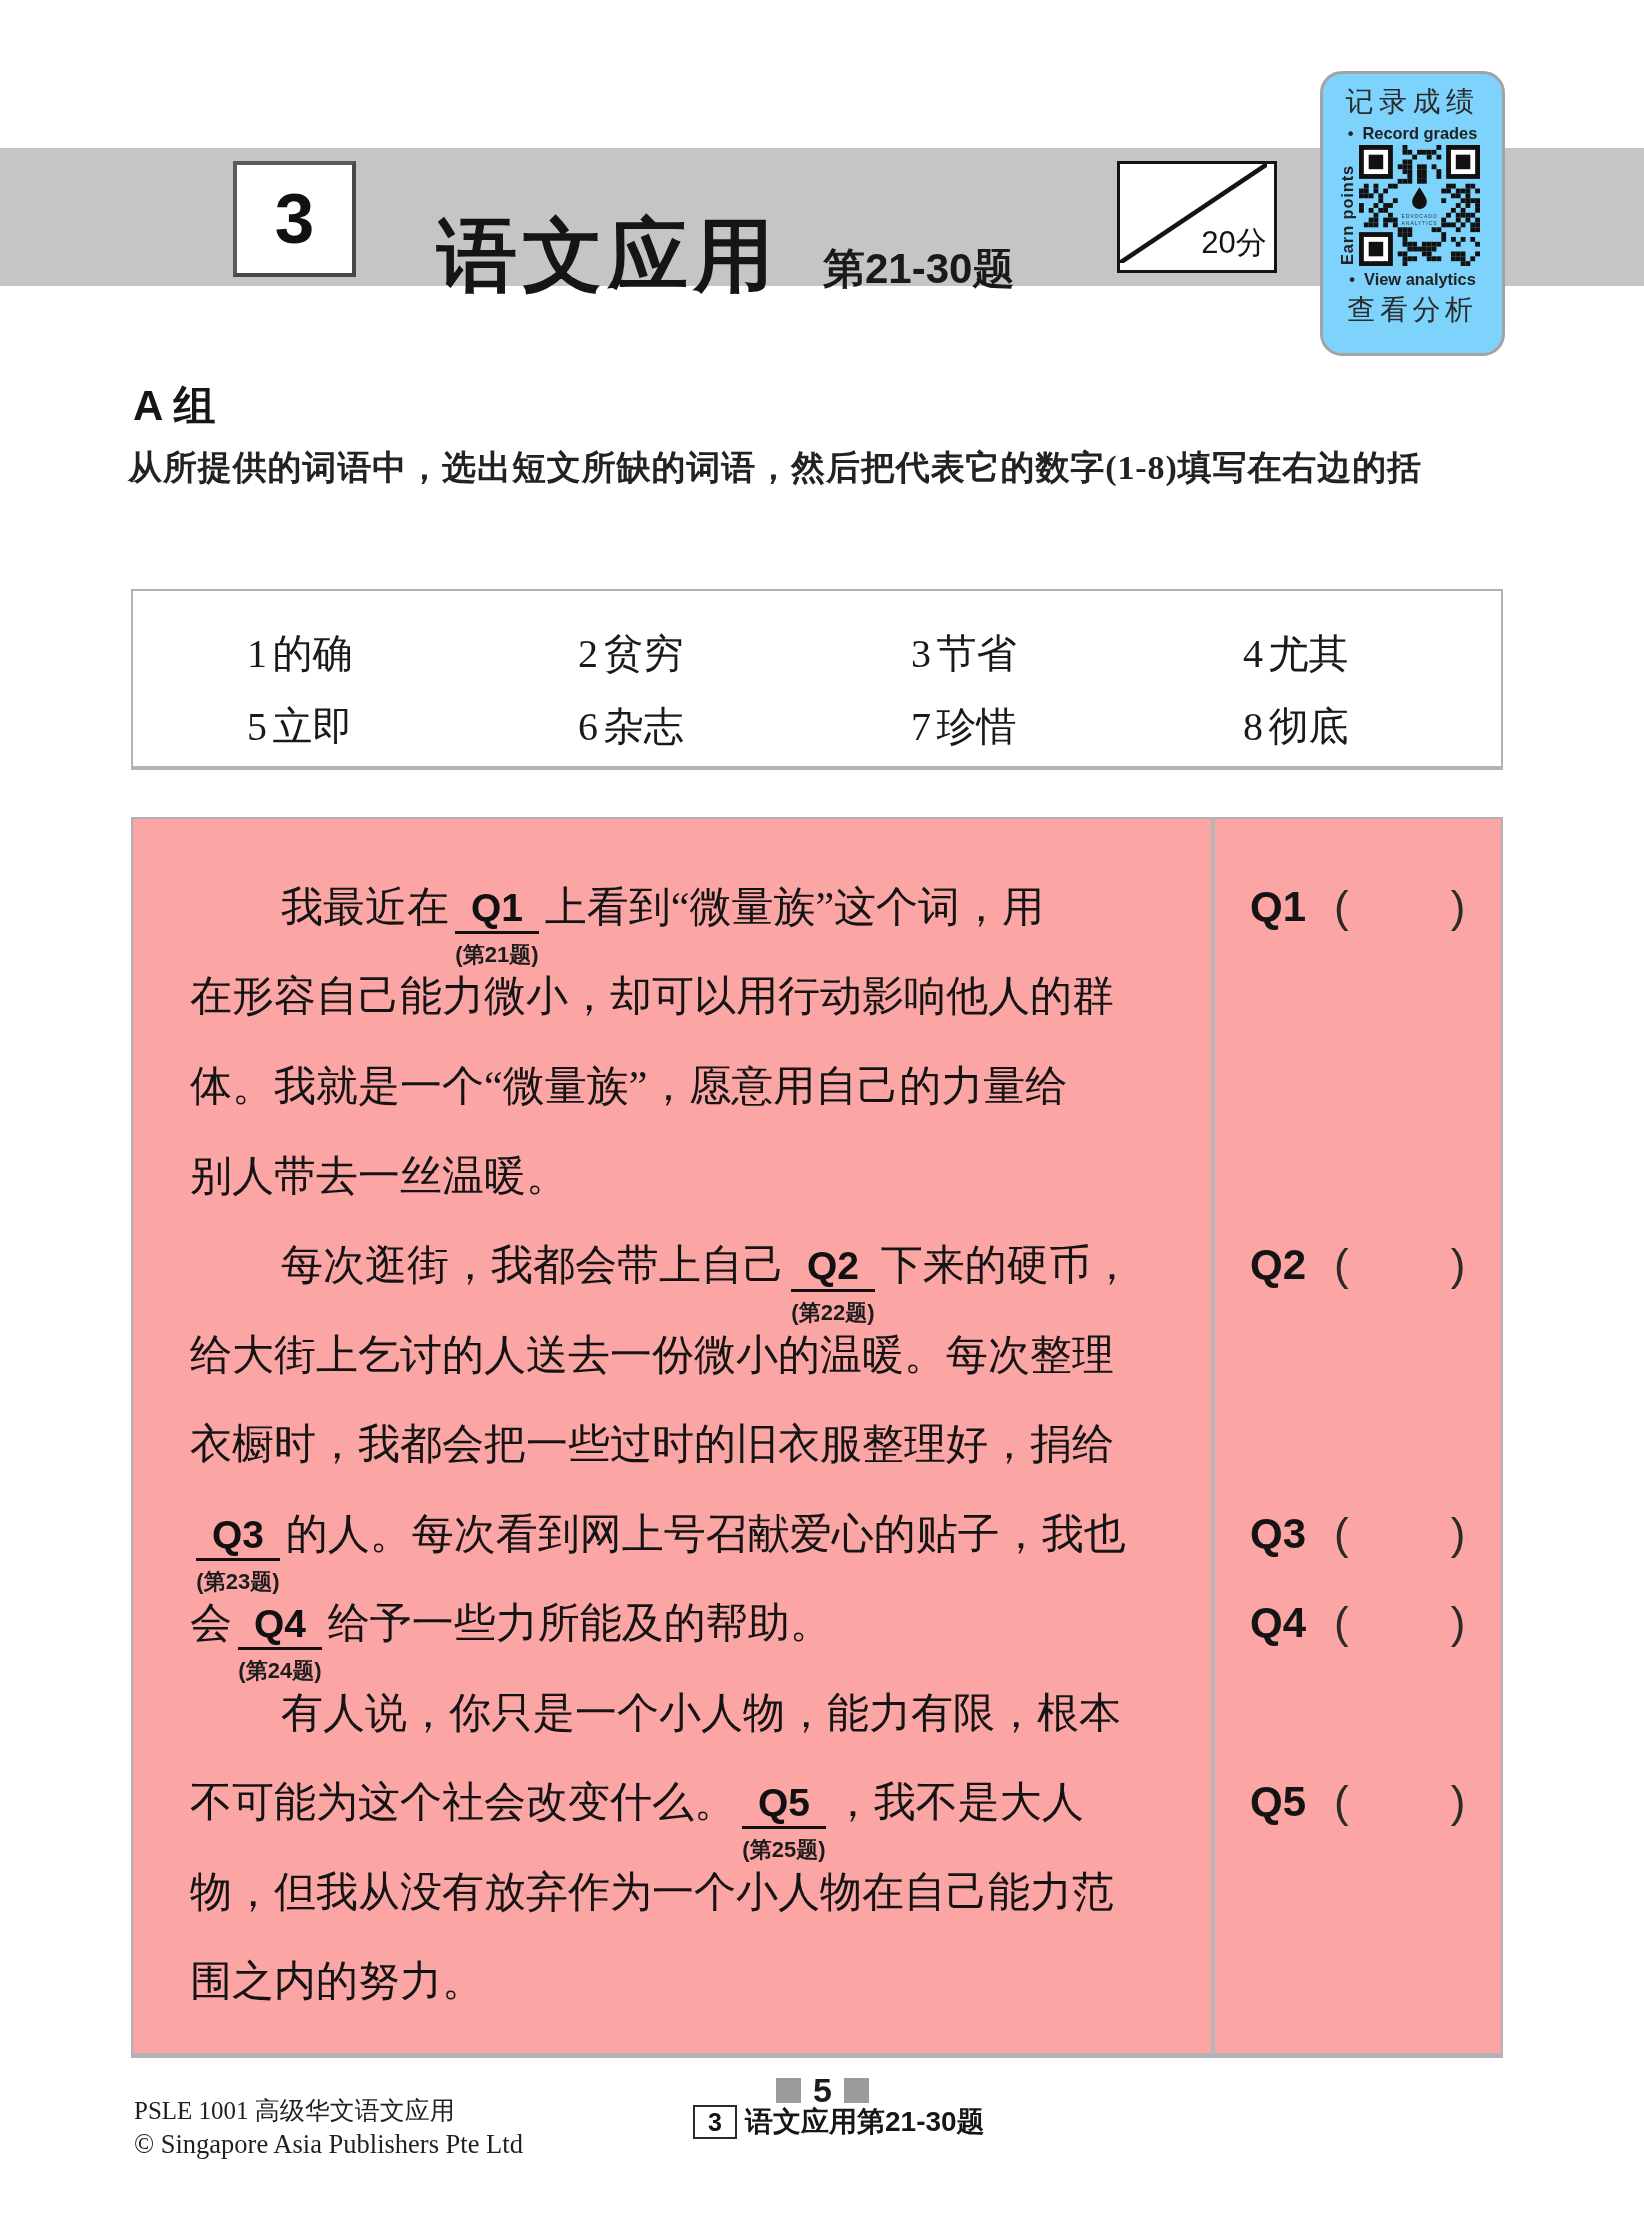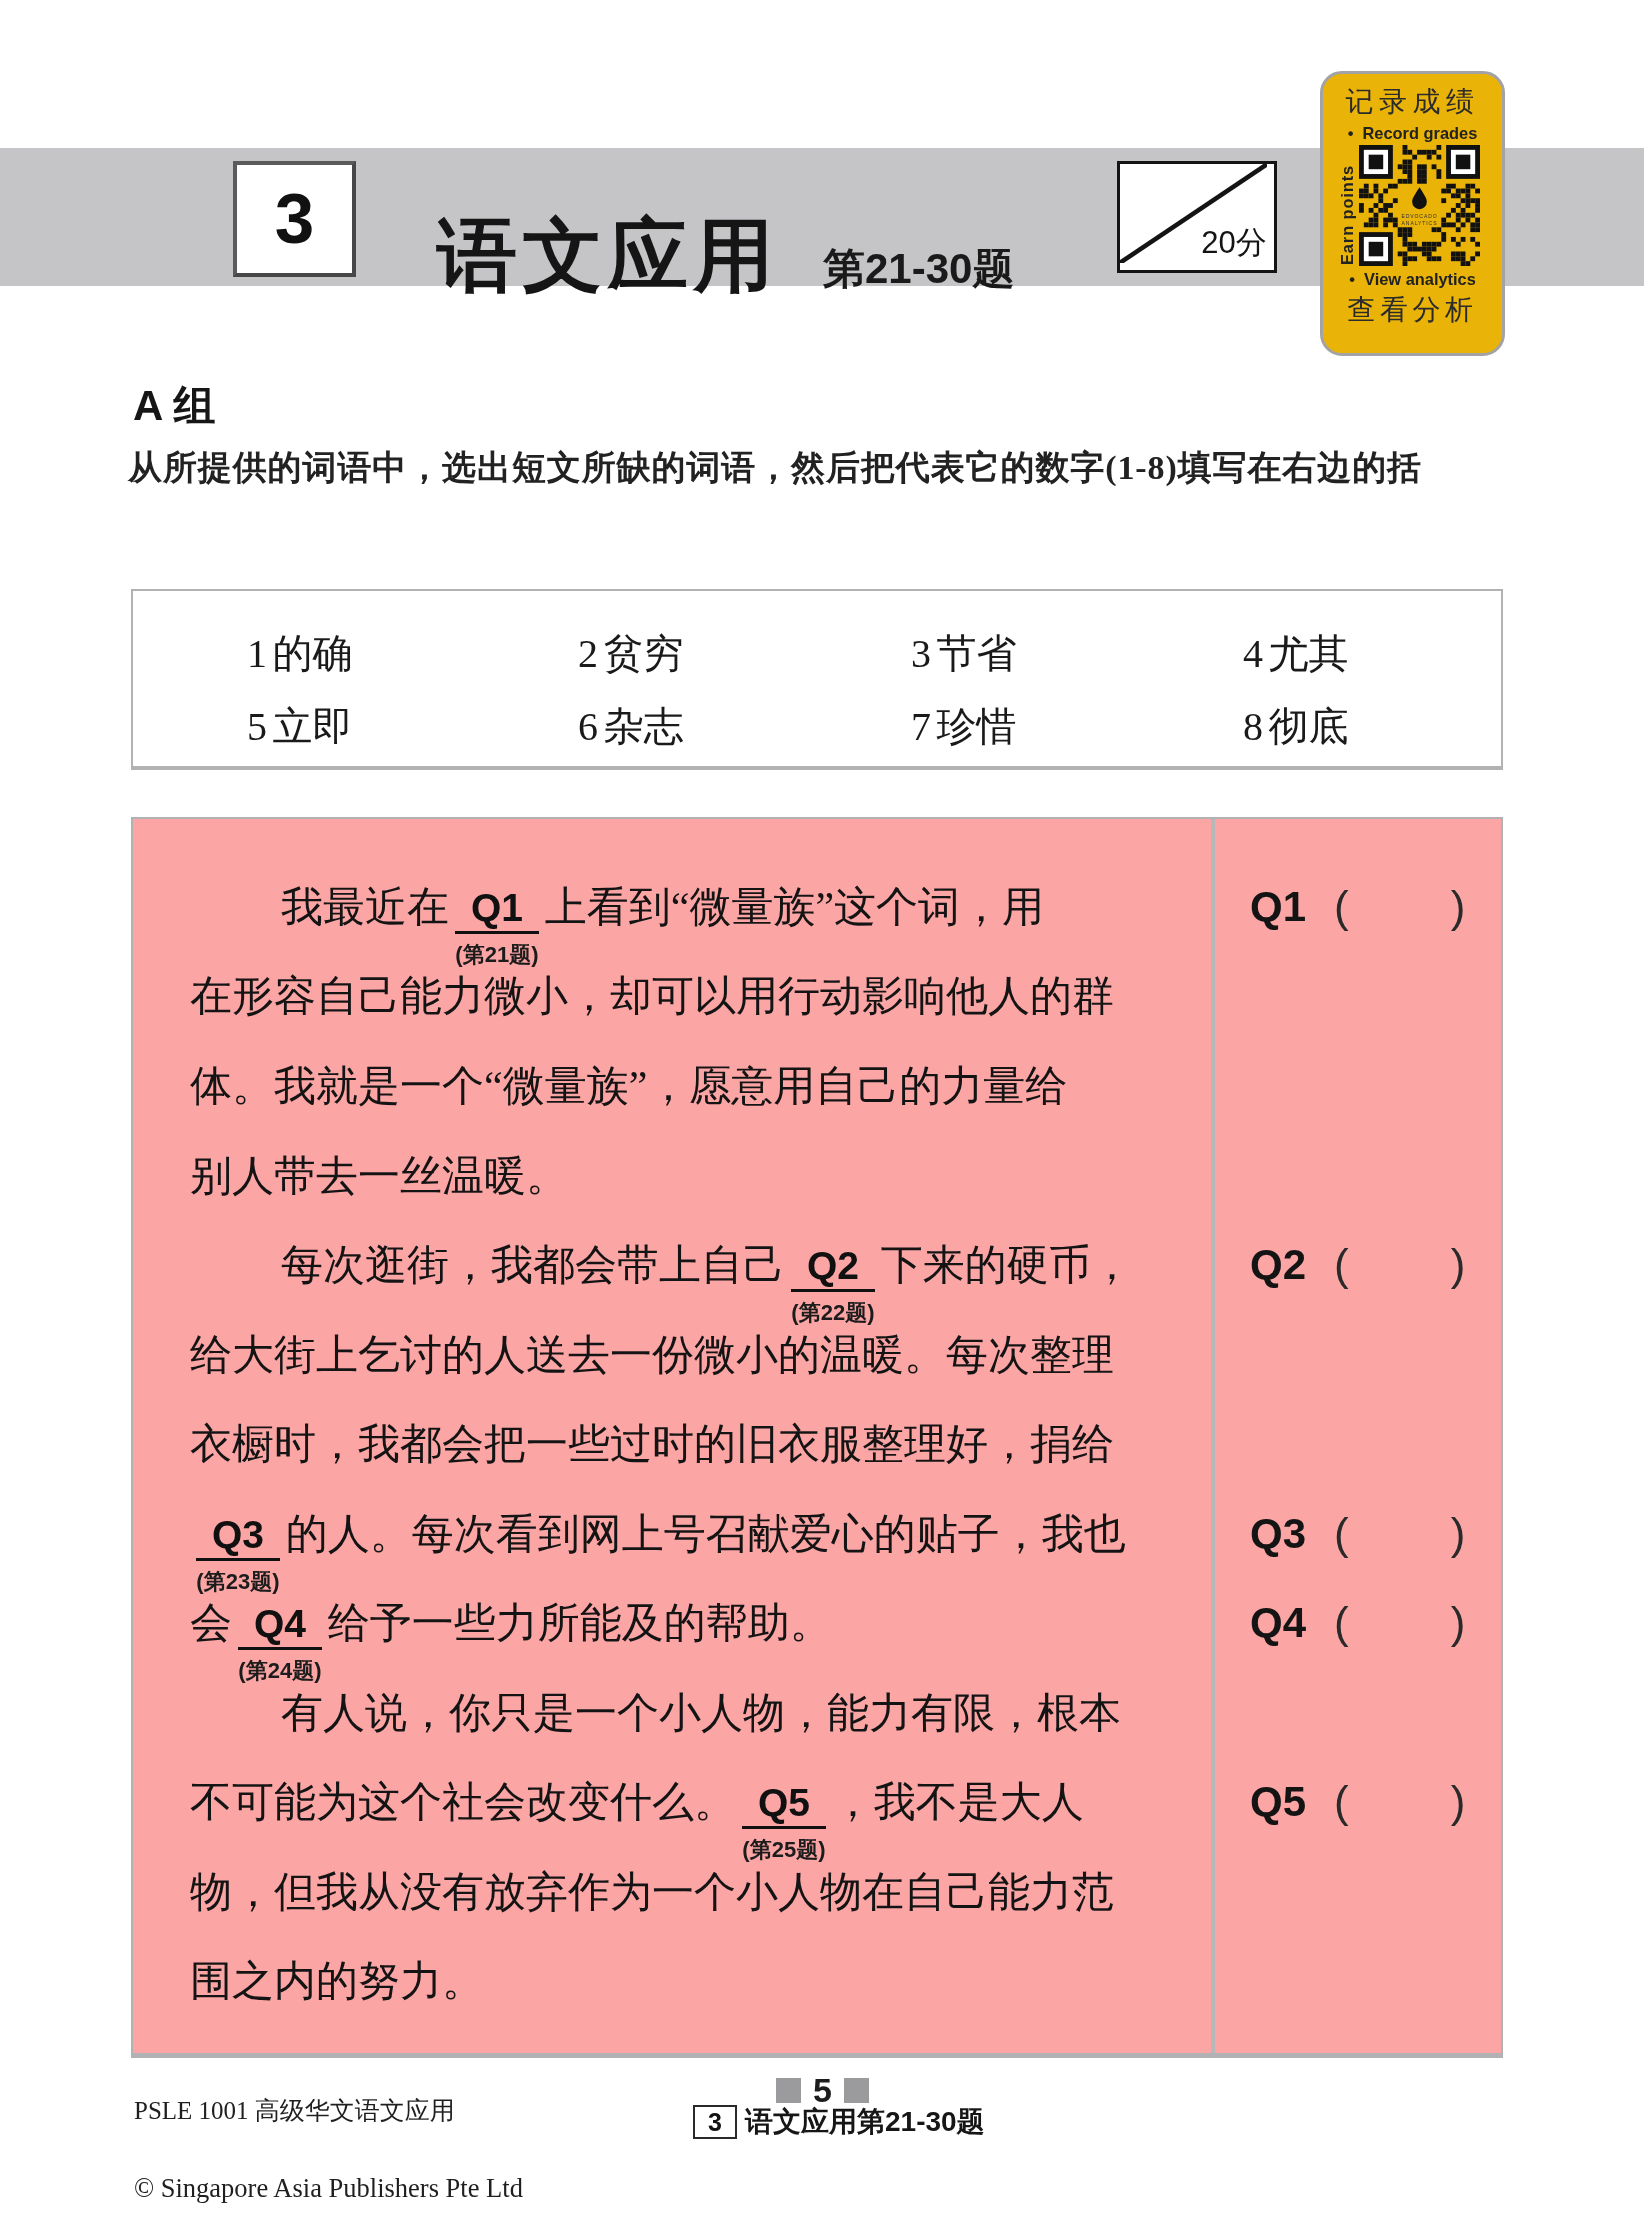--- a/index.html
+++ b/index.html
@@ -14,21 +14,21 @@
             font-size:71px;font-weight:700;color:#111;}
   .title-row{position:absolute;left:437px;top:0;height:138px;display:flex;align-items:baseline;padding-top:108px;box-sizing:border-box;}
   .main-title{font-size:80px;font-weight:700;letter-spacing:5.5px;color:#151515;line-height:0;}
   .sub-title{font-size:42px;font-weight:600;margin-left:44px;color:#1a1a1a;line-height:0;}
   .score-box{position:absolute;left:1117px;top:12.8px;width:154px;height:106px;background:#fff;
              border:3.7px solid #141414;}
   .score-box svg{position:absolute;left:0;top:0;}
   .score-label{position:absolute;right:7.3px;bottom:5.5px;font-size:31px;color:#141414;}
 
   
-  .qr-card{position:absolute;left:1320px;top:71px;width:185px;height:285px;background:#eab308;
+  .qr-card{position:absolute;left:1320px;top:71px;width:185px;height:285px;background:#7dd3fc;
            border:3.7px solid #a3a3a5;border-radius:22px;z-index:5;box-sizing:border-box;
            display:flex;flex-direction:column;align-items:center;padding-top:9.1px;}
   .qr-cn{font-size:28px;color:#2b2b2b;letter-spacing:5.5px;font-weight:500;white-space:nowrap;}
   .qr-en{font-size:16.4px;font-weight:700;color:#222;white-space:nowrap;margin-top:2.7px;}
   .qr-en .bullet{margin-right:9.1px;}
   .qr-mid{display:flex;align-items:center;margin:1.8px 0 1.8px -7.3px;}
   .qr-earn{writing-mode:vertical-rl;transform:rotate(180deg);font-size:16.4px;font-weight:700;
            color:#222;letter-spacing:0.9px;height:119px;display:flex;align-items:center;margin-right:1.8px;}
   .qr-code{width:121px;height:121px;}
   .qr-cn.bottom{letter-spacing:4.6px;margin-top:1.8px;}
@@ -62,21 +62,21 @@
   .paren{font-size:44px;font-weight:400;color:#2a2a2a;}
   .paren-gap{display:inline-block;width:102px;}
 
   
   .page-marker{position:absolute;left:0;top:2071px;width:1645px;display:flex;align-items:center;
                justify-content:center;gap:12px;}
   .pm-square{width:25px;height:25px;background:#9b9b9d;}
   .pm-num{font-size:34px;font-weight:700;color:#1c1c1c;}
   .footer-left{position:absolute;left:134px;top:2094px;font-family:"Liberation Serif",serif;color:#1f1f1f;}
   .fl-line1{font-size:25px;line-height:33px;}
-  .fl-line2{font-size:26.5px;line-height:35px;margin-top:44px;}
+  .fl-line2{font-size:26.5px;line-height:35px;}
   .footer-center{position:absolute;left:693px;top:2103px;display:flex;align-items:center;}
   .chapter-box{width:40px;height:30px;border:2.7px solid #2a2a2a;background:#fff;display:flex;
                align-items:center;justify-content:center;font-size:25px;font-weight:600;color:#111;}
   .chapter-label{font-size:28px;font-weight:700;margin-left:8px;color:#161616;white-space:nowrap;}
 </style>
 </head>
 <body>
 
 <div class="band">
   <div class="unit-box">

